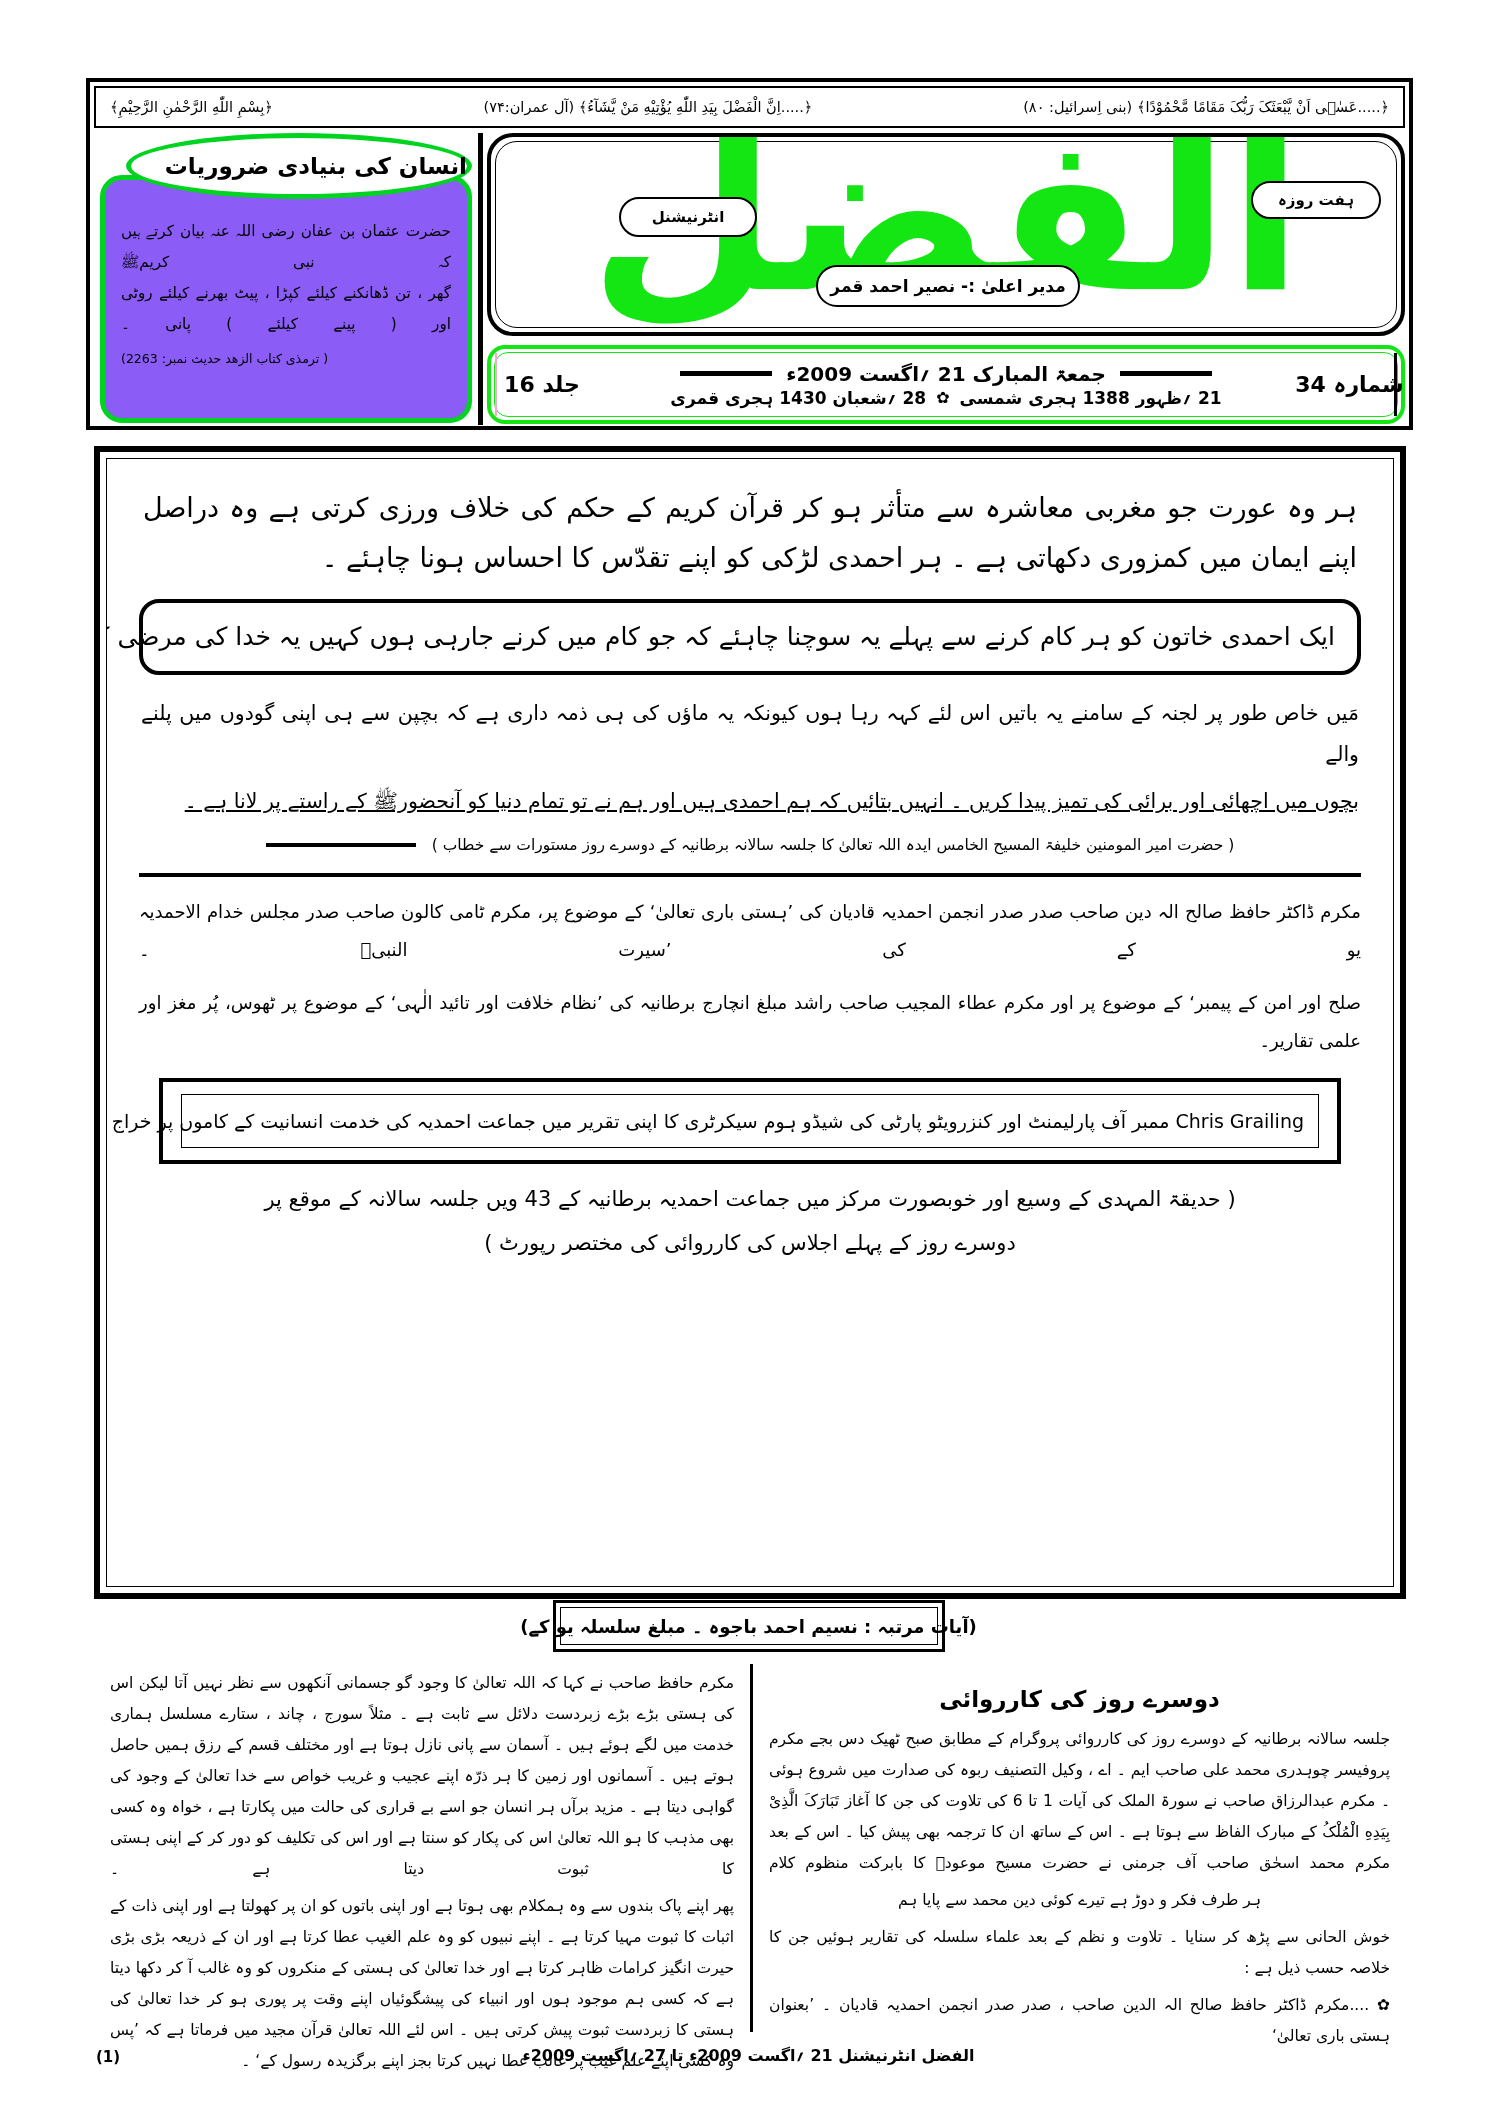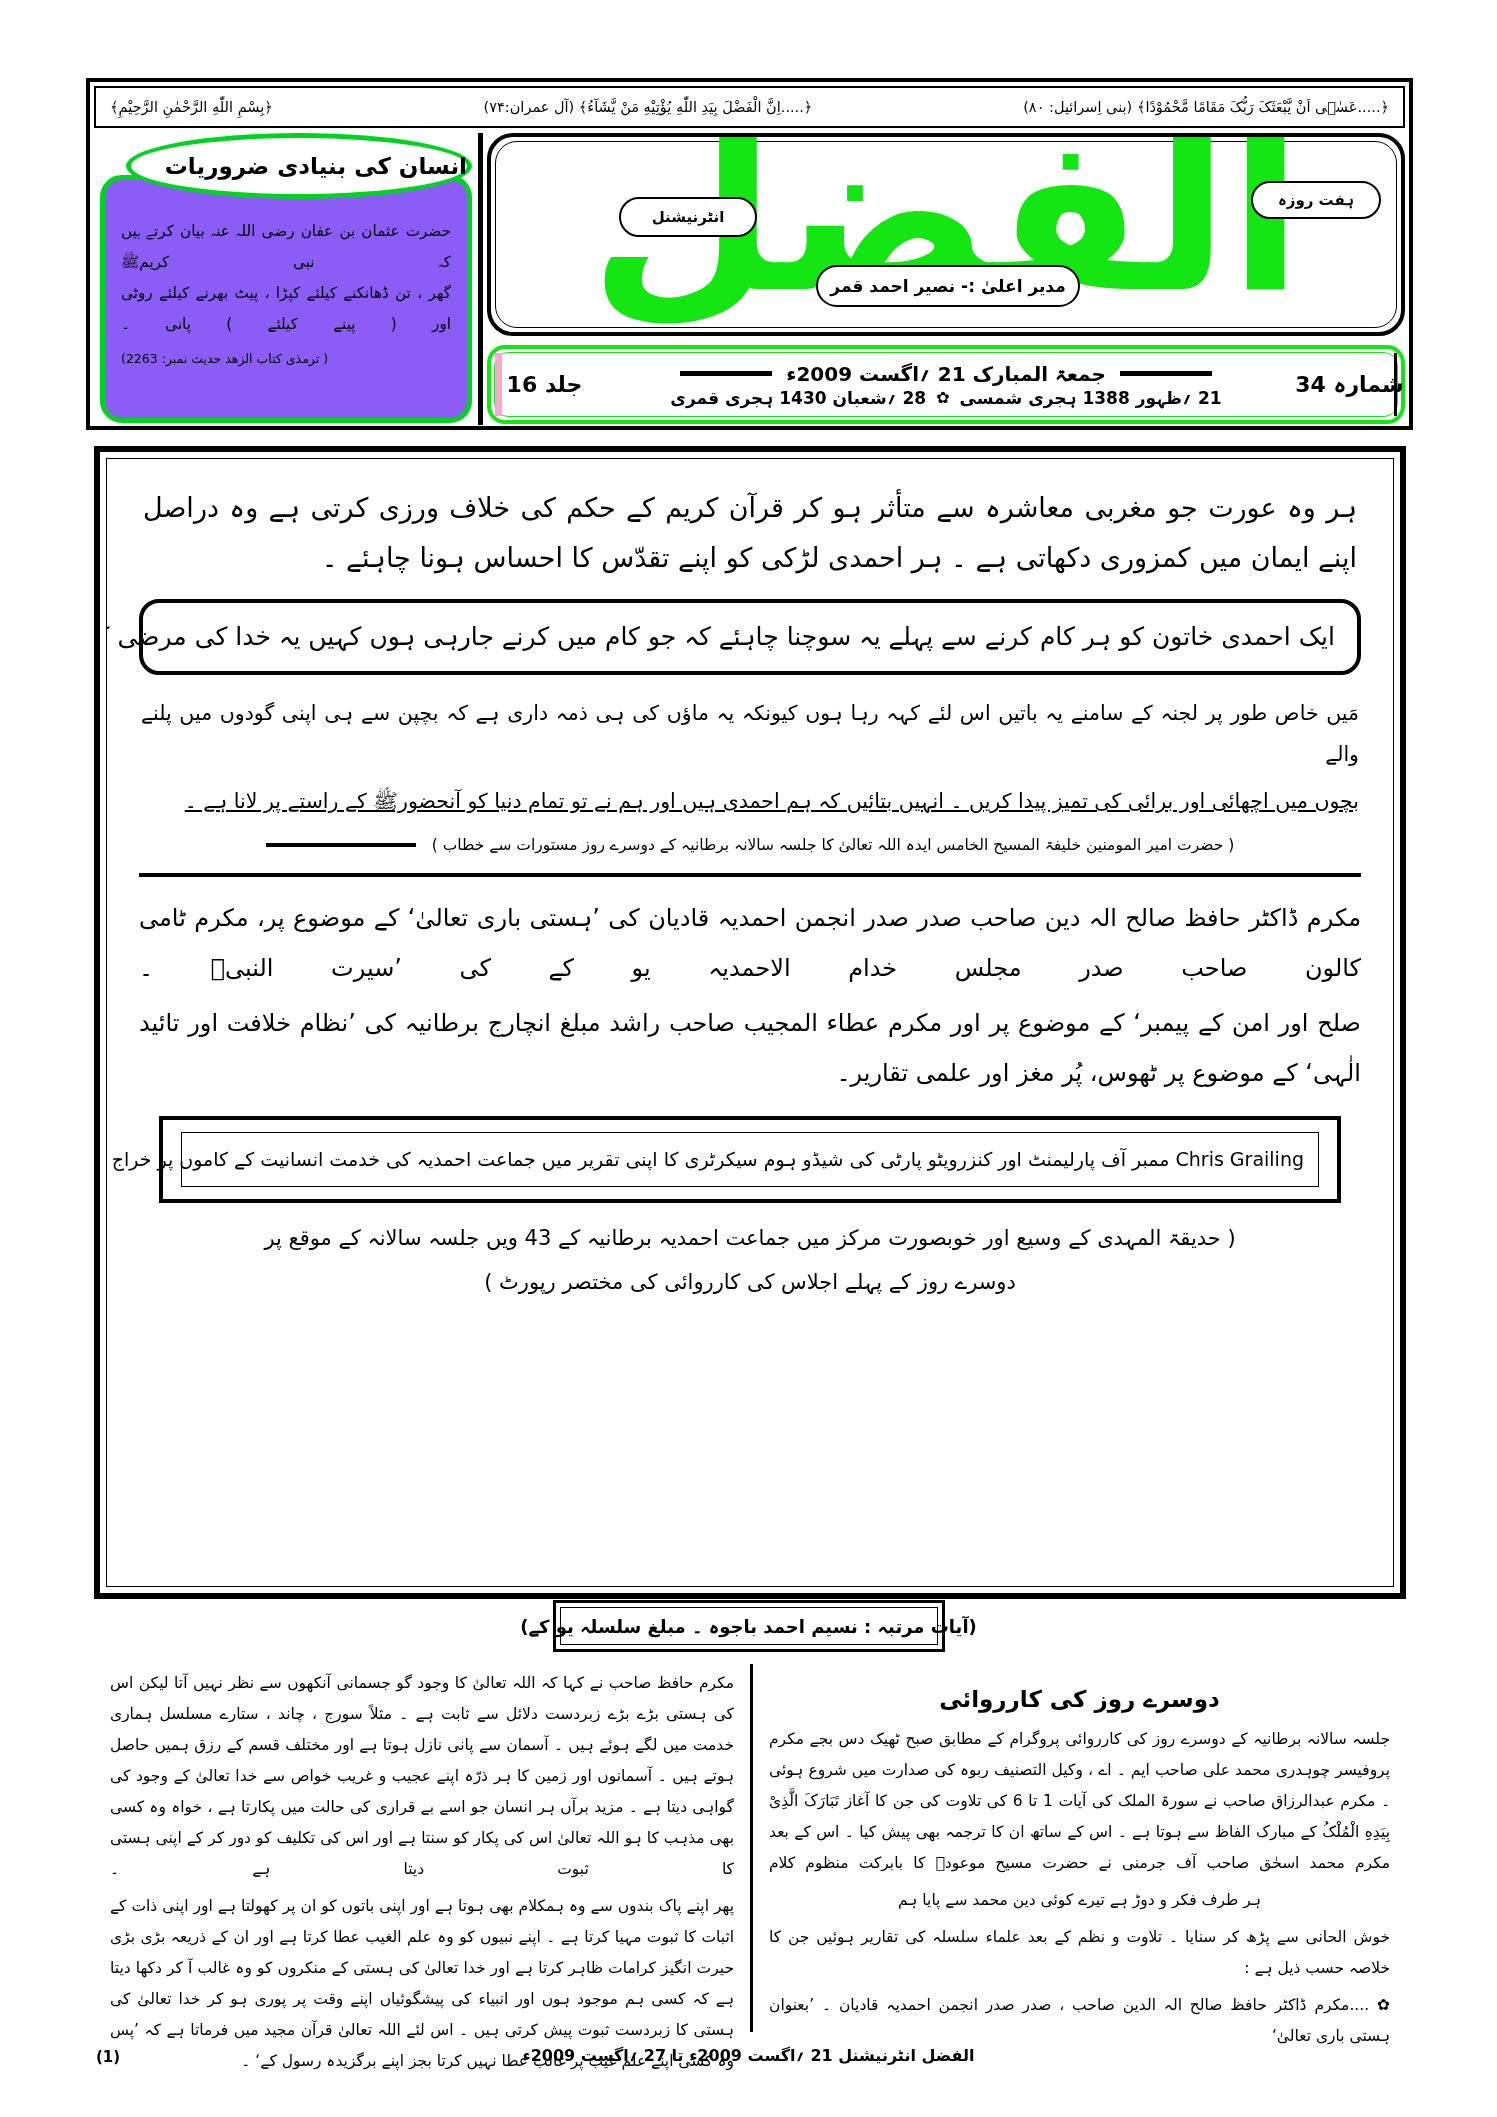--- a/index.html
+++ b/index.html
@@ -102,21 +102,21 @@
     border:4px solid #14e614;border-radius:18px;box-sizing:border-box;
     background:#fff;
   }
   .datebar-inner{
     position:absolute;left:3px;top:3px;right:3px;bottom:3px;
     border:1.5px solid #14e614;border-radius:14px;box-sizing:border-box;
     display:flex;align-items:stretch;
   }
   .vol-cell{
     width:92px;display:flex;align-items:center;justify-content:center;
-    border-left:7px solid #f9a8d4;box-sizing:border-box;
+    border-left:2px solid #f9a8d4;box-sizing:border-box;
   }
   .vol-text{font-size:22px;font-weight:700;direction:rtl;white-space:nowrap;}
   .date-cell{
     flex:1;display:flex;flex-direction:column;align-items:center;justify-content:center;
     gap:2px;
   }
   .date-row1{
     display:flex;align-items:center;justify-content:center;gap:14px;
     font-size:20px;font-weight:700;direction:rtl;white-space:nowrap;
   }
@@ -173,22 +173,22 @@
   .attrib{
     display:flex;align-items:center;justify-content:center;gap:16px;
     margin:14px 8px 19px 8px;
   }
   .attrib .rule2{display:inline-block;width:150px;height:4px;background:#000;}
   .attrib .txt{font-size:15.5px;direction:rtl;white-space:nowrap;font-weight:500;}
 
   .hr-thick{height:4px;background:#000;margin:14px 6px 16px 6px;}
 
   .para2{
-    font-size:24px;line-height:2.1;direction:rtl;
-    text-align:justify;text-align-last:justify;margin:4px 6px;
+    font-size:18px;line-height:2.1;direction:rtl;
+    text-align:justify;text-align-last:justify;margin:16px 6px;
   }
   .para2.last{text-align-last:right;}
 
   .chris-box{
     border:4px solid #000;box-sizing:border-box;
     margin:18px 26px 16px 26px;padding:12px 18px;
   }
   .chris-box .inner{border:1.5px solid #000;padding:10px 14px;}
   .chris-line{
     font-size:19px;line-height:1.7;direction:rtl;white-space:nowrap;

